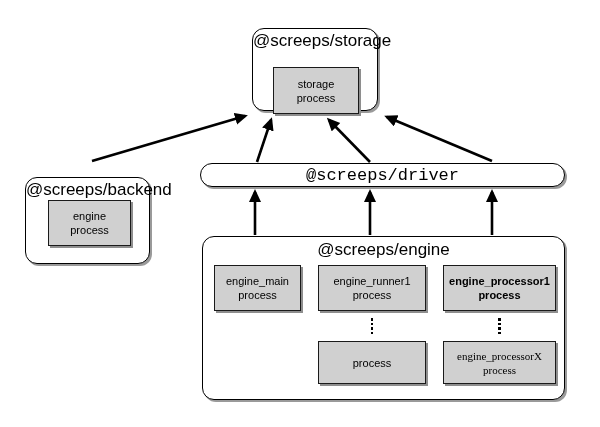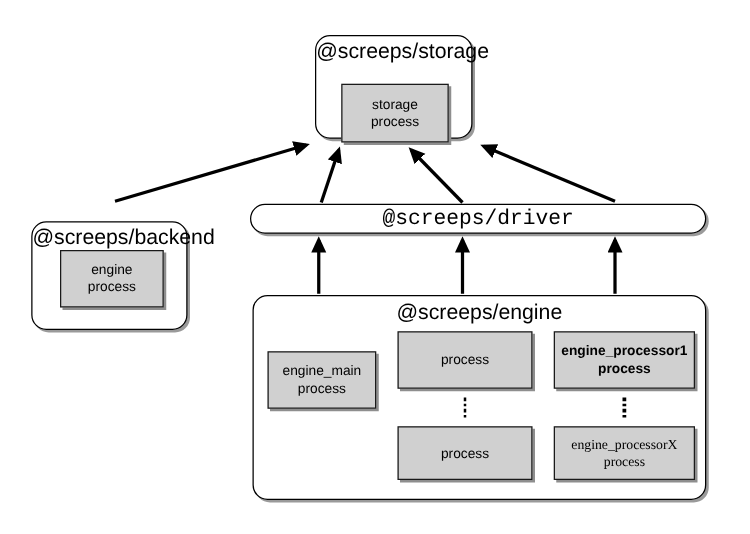--- a/index.html
+++ b/index.html
@@ -56,21 +56,21 @@
   .storage .process-box { left: 20px; top: 38px; width: 86px; height: 47px; }
   .backend  { left: 25px;  top: 163px; width: 125px; height: 87px; margin-top: 14px; }
   .backend .process-box { left: 22px; top: 22px; width: 83px; height: 46px; }
   .driver {
     left: 200px; top: 163px; width: 365px; height: 24px;
     display: flex; align-items: center; justify-content: flex-start; font-family: Liberation Mono, monospace;
   }
   .driver .node-label { padding-top: 0; }
   .engine { left: 202px; top: 236px; width: 363px; height: 164px; }
   .engine .node-label { padding-top: 6px; }
-  .p-main       { left: 11px;  top: 44px;  width: 87px;  height: 46px; }
+  .p-main       { left: 11px;  top: 28px;  width: 87px;  height: 46px; }
   .p-runner1    { left: 115px; top: 28px;  width: 108px; height: 46px; }
   .p-processor1 { left: 240px; top: 28px;  width: 113px; height: 46px; font-weight: bold; }
   .p-runnerX    { left: 115px; top: 104px; width: 108px; height: 43px; }
   .p-processorX { left: 240px; top: 104px; width: 113px; height: 43px; font-family: Liberation Serif, serif; }
   .vdots {
     position: absolute;
     display: flex;
     flex-direction: column;
     align-items: center;
     justify-content: center;
@@ -141,20 +141,21 @@
 
   <div class="container engine">
     <div class="node-label">@screeps/engine</div>
 
     <div class="process-box p-main">
       <span>engine_main</span>
       <span>process</span>
     </div>
 
     <div class="process-box p-runner1">
+      <span>engine_runner1</span>
       <span>process</span>
     </div>
 
     <div class="process-box p-processor1">
       <span>engine_processor1</span>
       <span>process</span>
     </div>
 
     <div class="vdots vdots-runner">
       <i></i>

